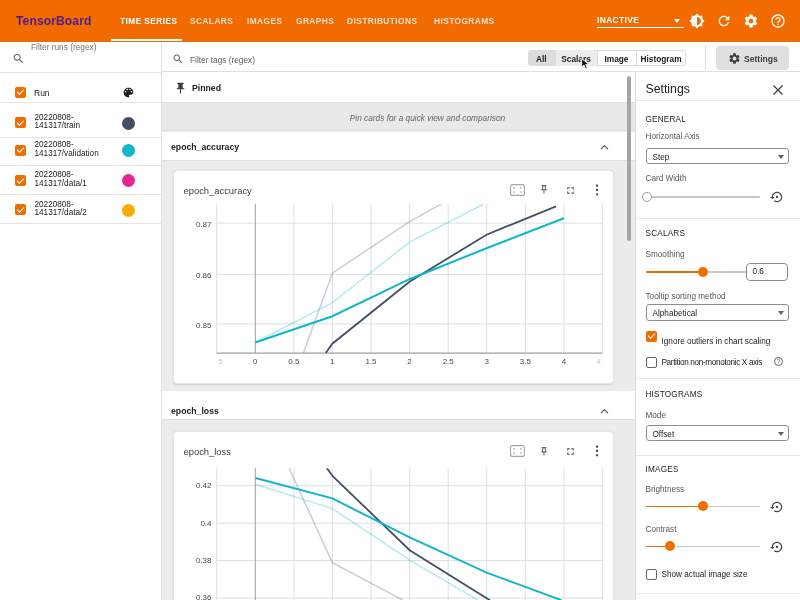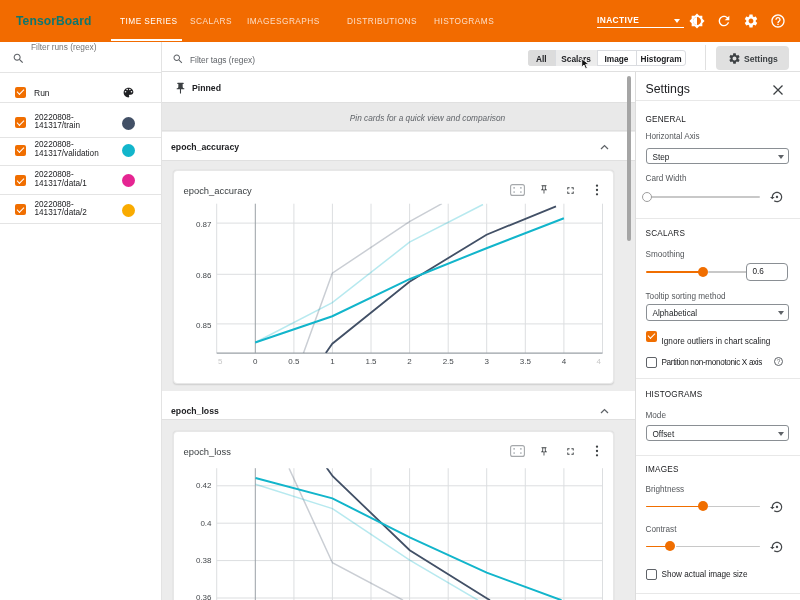--- a/index.html
+++ b/index.html
@@ -1,21 +1,21 @@
 <!DOCTYPE html>
 <html><head>
 <meta charset="utf-8">
 <style>
 *{margin:0;padding:0;box-sizing:border-box}
 html,body{width:800px;height:600px;overflow:hidden}
 body{font-family:"Liberation Sans",sans-serif;background:#fff;position:relative}
 .a{position:absolute}
 .hdr{left:0;top:0;width:800px;height:42px;background:#f26b00}
-.logo{left:16px;top:14px;color:#0f766e;font-size:12.1px;font-weight:700;letter-spacing:.1px}
-.tab{top:16px;color:rgba(255,255,255,.78);font-size:8.3px;font-weight:400;letter-spacing:.45px}
+.logo{left:16px;top:14px;color:#4c1d95;font-size:12.1px;font-weight:700;letter-spacing:.1px}
+.tab{top:16px;color:rgba(255,255,255,.78);font-size:8.3px;font-weight:700;letter-spacing:.45px}
 .tabon{color:#fff}
 .tabline{left:111px;top:38.5px;width:71px;height:2.5px;background:#fff}
 .inactive{left:597px;top:15px;color:#fff;font-size:8.4px;font-weight:700;letter-spacing:.4px}
 .inline{left:597px;top:27px;width:87px;height:1.4px;background:#fff}
 .sb{left:0;top:42px;width:162px;height:558px;background:#fff;border-right:1px solid #e3e3e3}
 .ph{color:#757575;font-size:8.3px}
 .dvd{height:1px;background:#e4e4e4}
 .cb{width:11px;height:11px;border-radius:2px;background:#f06e00}
 .cbu{width:11px;height:11px;border-radius:2px;background:#fff;border:1.3px solid #5f6368}
 .ck{position:absolute;left:1.6px;top:2.4px;width:7px;height:4px;border-left:1.4px solid #fff;border-bottom:1.4px solid #fff;transform:rotate(-45deg)}
@@ -42,21 +42,21 @@
 svg{display:block}
 </style>
 </head>
 <body>
 
 <div class="a hdr"></div>
 <div class="a logo">TensorBoard</div>
 <div class="a tab tabon" style="left:120px">TIME SERIES</div>
 <div class="a tab" style="left:190px">SCALARS</div>
 <div class="a tab" style="left:247px">IMAGES</div>
-<div class="a tab" style="left:282px">GRAPHS</div>
+<div class="a tab" style="left:296px">GRAPHS</div>
 <div class="a tab" style="left:347px">DISTRIBUTIONS</div>
 <div class="a tab" style="left:434px">HISTOGRAMS</div>
 <div class="a tabline"></div>
 <div class="a inactive">INACTIVE</div>
 <div class="a inline"></div>
 <div class="a" style="left:673.5px;top:18.5px;width:0;height:0;border-left:3.8px solid transparent;border-right:3.8px solid transparent;border-top:4.4px solid #fff"></div>
 <svg class="a" style="left:689px;top:13px" width="16" height="16" viewBox="0 0 24 24">
     <path fill="#fff" fill-rule="evenodd" d="M20 8.69V4h-4.69L12 .69 8.69 4H4v4.69L.69 12 4 15.31V20h4.69L12 23.31 15.31 20H20v-4.69L23.31 12 20 8.69z M12 18c-3.31 0-6-2.69-6-6s2.69-6 6-6 6 2.69 6 6-2.69 6-6 6z"></path>
     <path fill="#fff" d="M12 18c-3.31 0-6-2.69-6-6s2.69-6 6-6v12z"></path>
   </svg>

